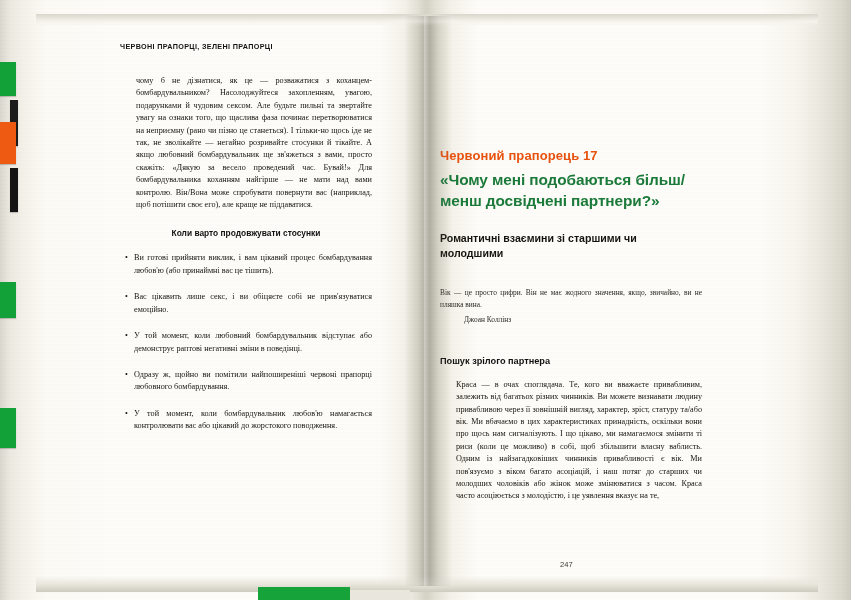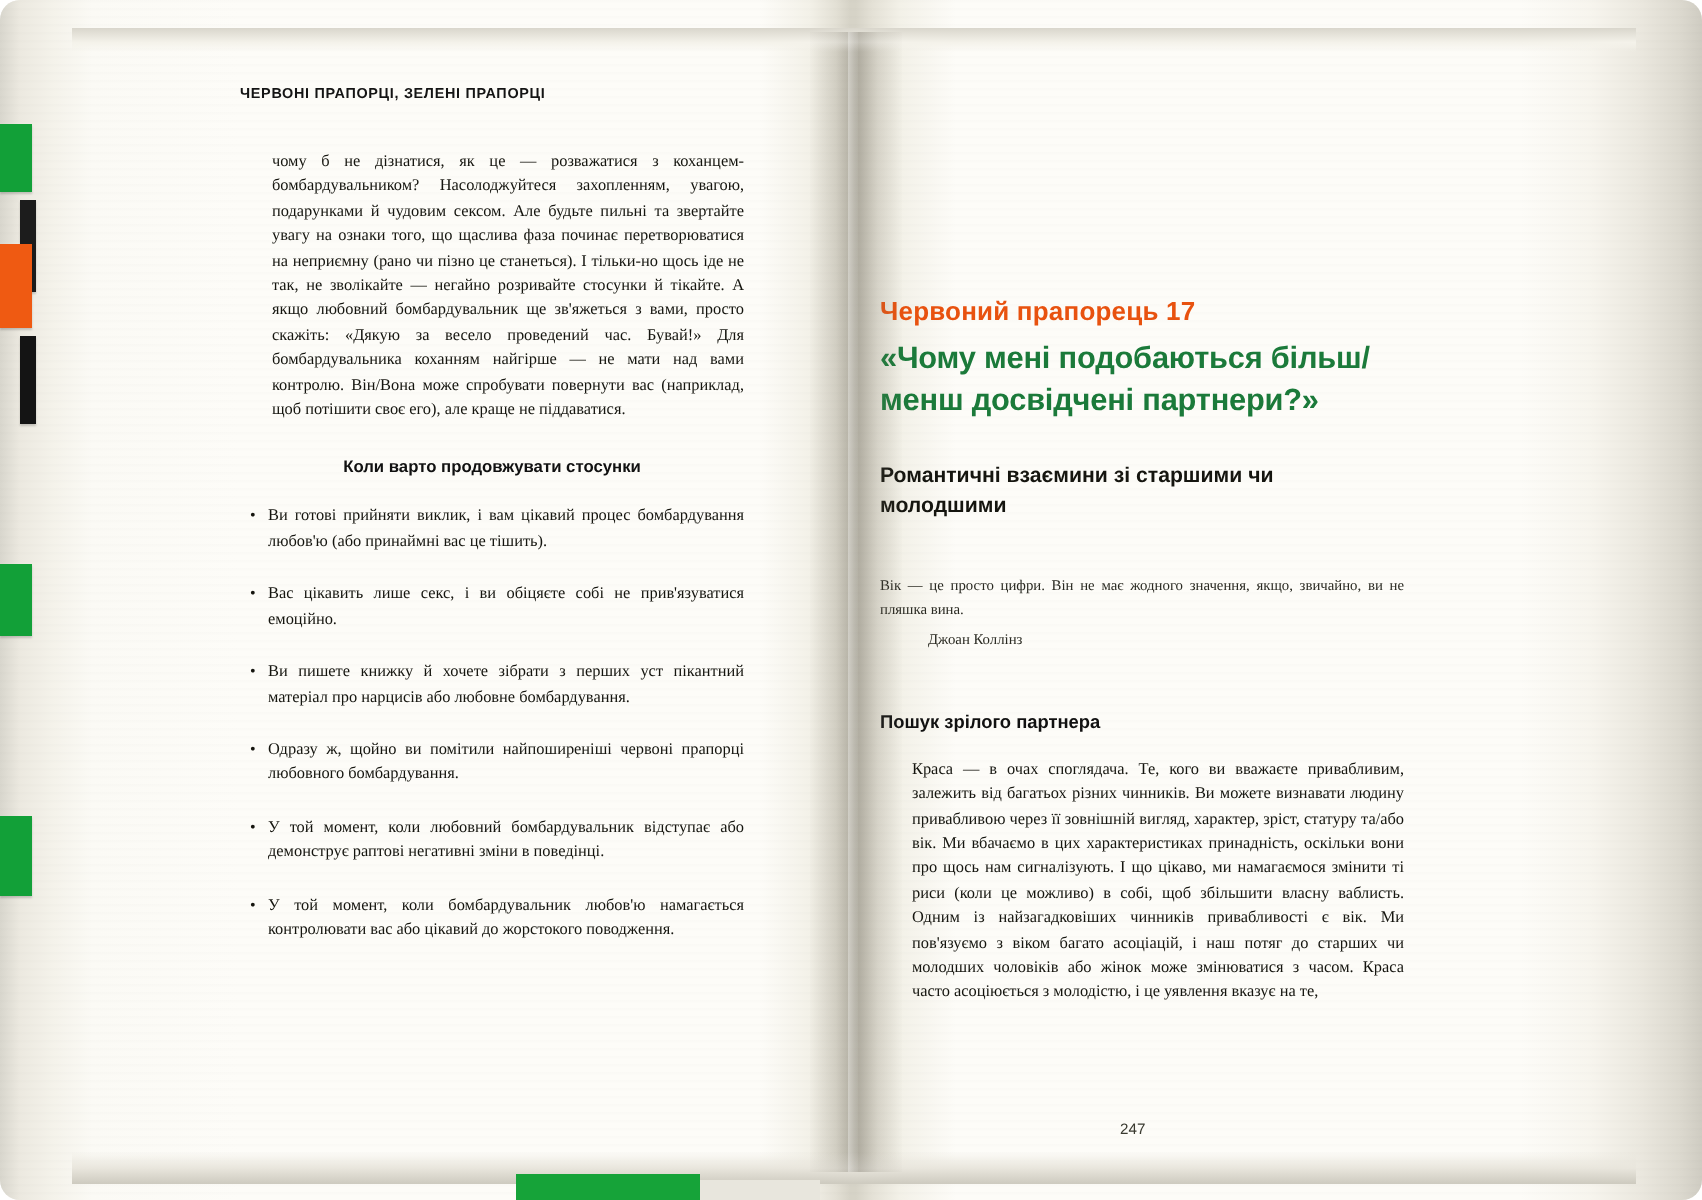--- a/index.html
+++ b/index.html
@@ -10,21 +10,20 @@
     font-family: "Liberation Serif", serif;
     overflow: hidden;
   }
 
   #page {
     position: relative;
     width: 851px;
     height: 600px;
     background: #f7f6f1;
     overflow: hidden;
-    border-radius: 10px;
   }
 
   
   .book-bg {
     position: absolute; inset: 0;
     background:
       linear-gradient(to right,
         #d8d6cd 0px, #ece9e0 10px, #f4f2ea 26px, #fbfaf5 46px, #fdfcf8 120px,
         #fdfcf8 380px, #f3f1e8 405px, #e3e0d5 418px, #d6d3c7 425px,
         #d6d3c7 428px, #e4e1d6 436px, #f3f1e8 450px, #fdfcf8 478px,
@@ -231,26 +230,25 @@
 
   <div class="col col-left">
     <div class="running-head">ЧЕРВОНІ ПРАПОРЦІ, ЗЕЛЕНІ ПРАПОРЦІ</div>
 
     <p class="body">чому б не дізнатися, як це — розважатися з коханцем-бомбардувальником? Насолоджуйтеся захопленням, увагою, подарунками й чудовим сексом. Але будьте пильні та звертайте увагу на ознаки того, що щаслива фаза починає перетворюватися на неприємну (рано чи пізно це станеться). І тільки-но щось іде не так, не зволікайте — негайно розривайте стосунки й тікайте. А якщо любовний бомбардувальник ще зв'яжеться з вами, просто скажіть: «Дякую за весело проведений час. Бувай!» Для бомбардувальника коханням найгірше — не мати над вами контролю. Він/Вона може спробувати повернути вас (наприклад, щоб потішити своє его), але краще не піддаватися.</p>
 
     <h3 class="subhead">Коли варто продовжувати стосунки</h3>
     <ul class="bullets">
       <li>Ви готові прийняти виклик, і вам цікавий процес бомбардування любов'ю (або принаймні вас це тішить).</li>
       <li>Вас цікавить лише секс, і ви обіцяєте собі не прив'язуватися емоційно.</li>
-      <li>Ви пишете книжку й хочете зібрати з перших уст пікантний матеріал про нарцисів або любовне бомбардування.</li>
     </ul>
 
     <ul class="bullets">
+      <li>У той момент, коли любовний бомбардувальник відступає або демонструє раптові негативні зміни в поведінці.</li>
       <li>Одразу ж, щойно ви помітили найпоширеніші червоні прапорці любовного бомбардування.</li>
-      <li>У той момент, коли любовний бомбардувальник відступає або демонструє раптові негативні зміни в поведінці.</li>
       <li>У той момент, коли бомбардувальник любов'ю намагається контролювати вас або цікавий до жорстокого поводження.</li>
     </ul>
   </div>
 
   <div class="folio folio-left">246</div>
 
   <div class="col col-right">
     <div class="flag-label">Червоний прапорець 17</div>
     <div class="chapter-title">«Чому мені подобаються більш/ менш досвідчені партнери?»</div>
     <div class="chapter-sub">Романтичні взаємини зі старшими чи молодшими</div>

